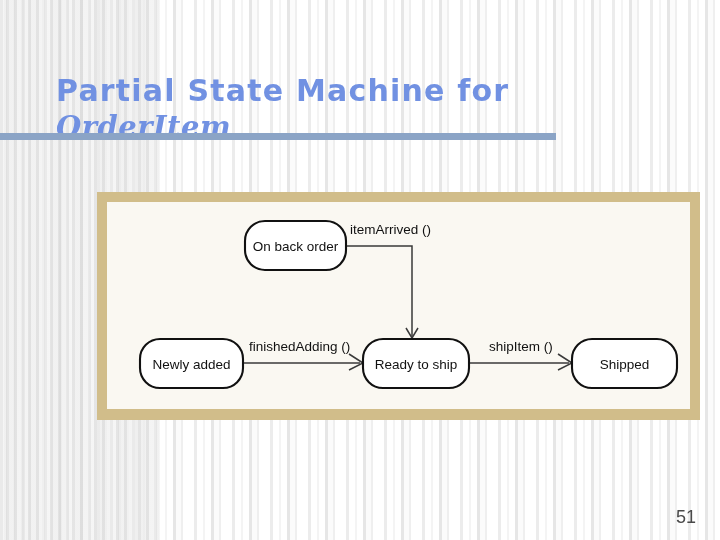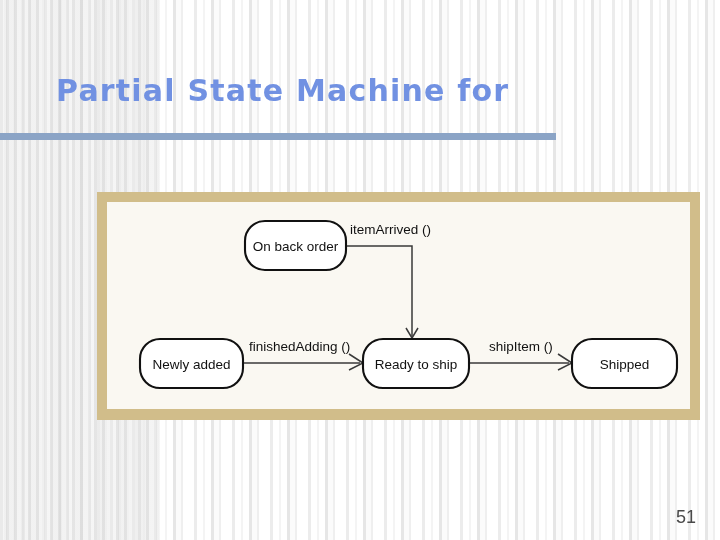--- a/index.html
+++ b/index.html
@@ -150,20 +150,21 @@
     color: #4a4a4a;
   }
 </style>
 </head>
 <body>
 
 <div id="slide"></div>
 
 <div class="title-block">
   <span class="title-line1">Partial State Machine for</span>
+  <span class="title-line2">OrderItem</span>
 </div>
 
 <div class="title-rule"></div>
 
 <div class="diagram-frame">
   <div class="diagram-canvas">
     <svg width="583" height="207" viewBox="0 0 583 207" xmlns="http://www.w3.org/2000/svg">
 
       <g>
         <path class="edge-line" d="M 239 44 L 305 44 L 305 134"></path>

